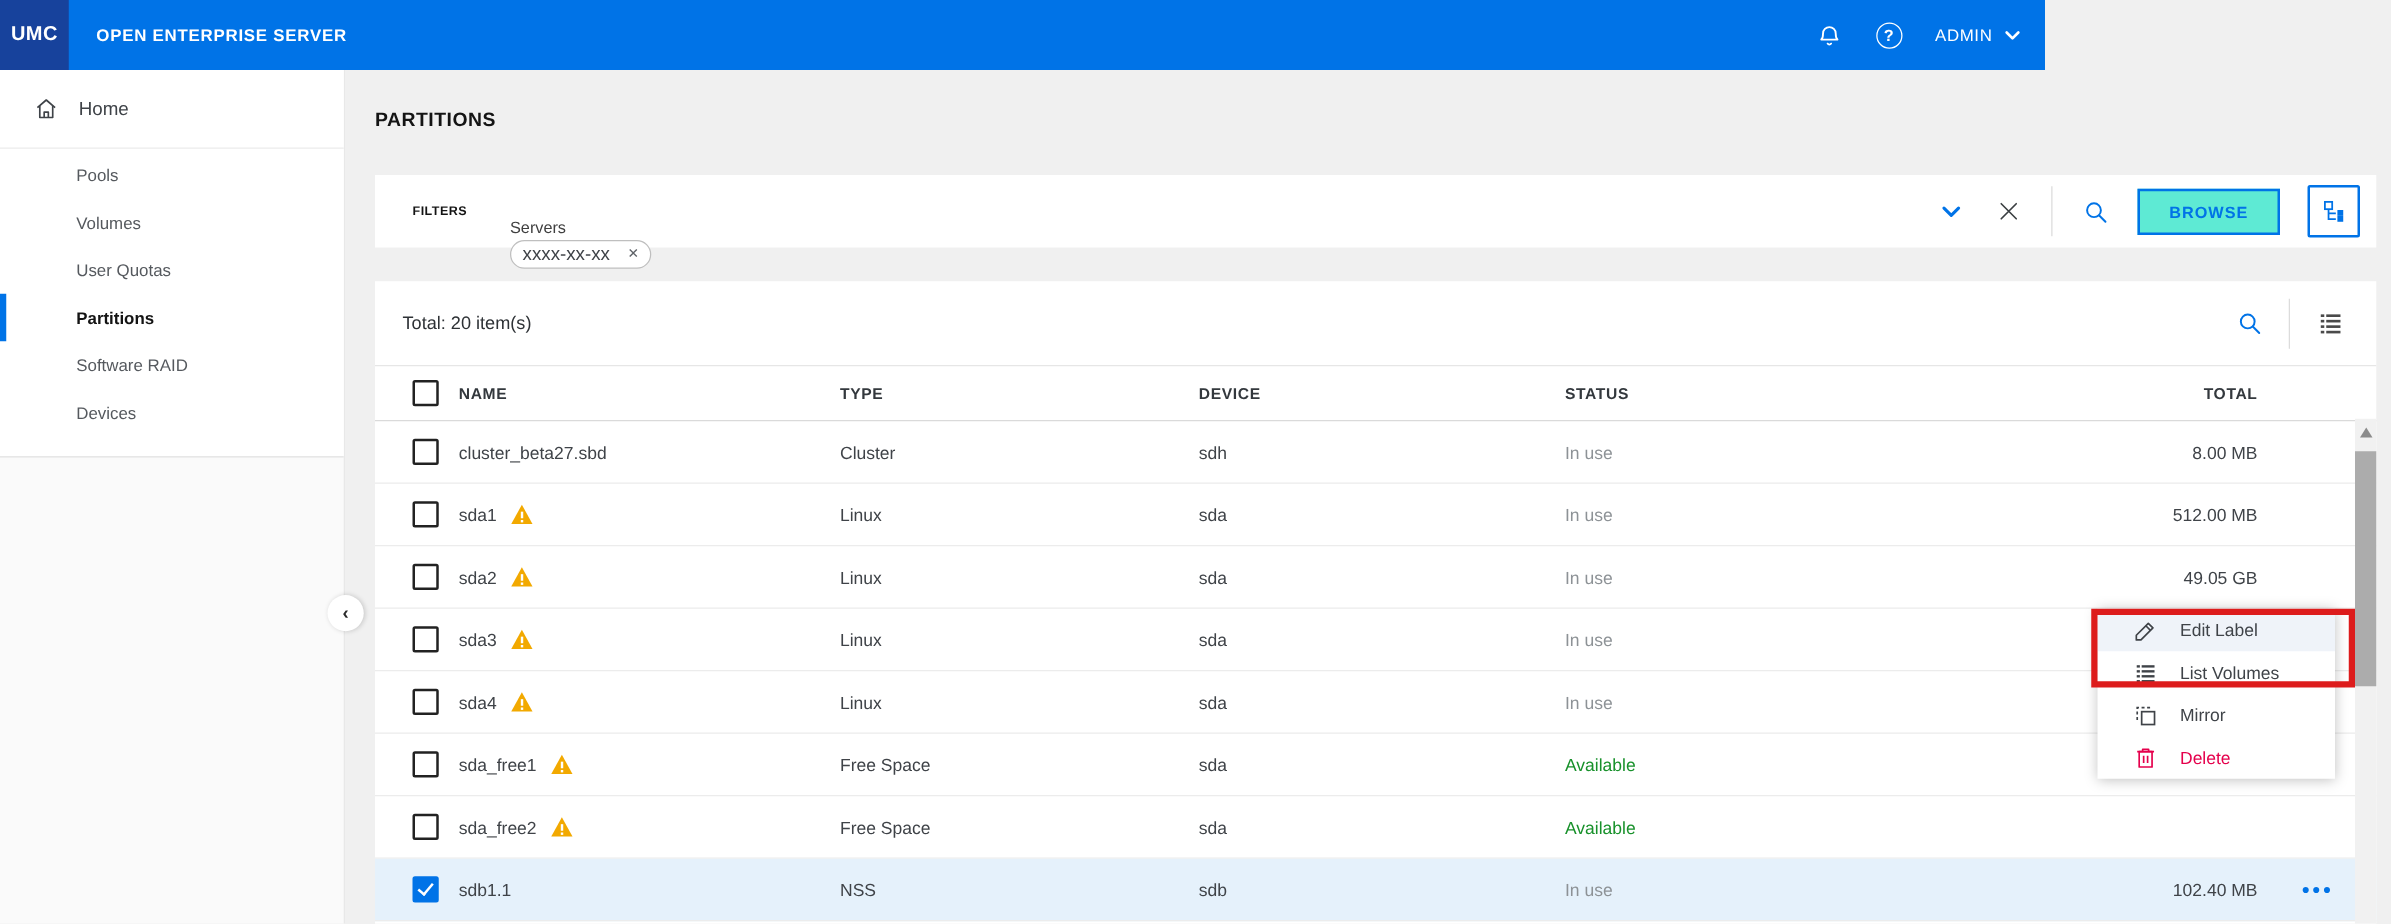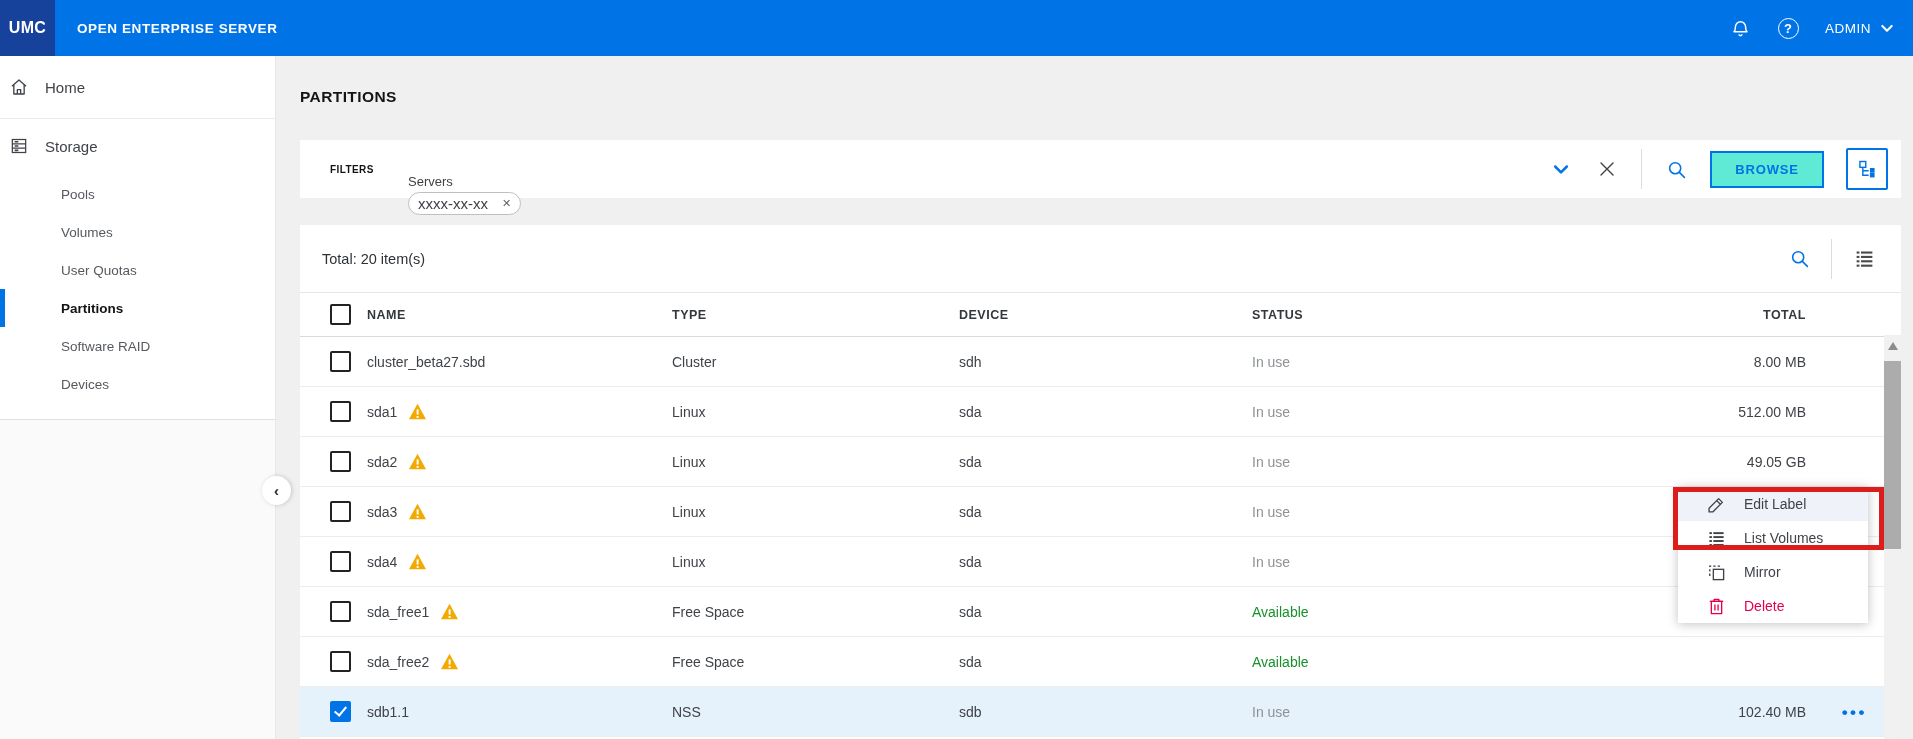--- a/index.html
+++ b/index.html
@@ -1,35 +1,35 @@
 <!DOCTYPE html>
 <html><head>
 <meta charset="utf-8">
 <style>
   html,body{margin:0;padding:0;}
   body{font-family:"Liberation Sans", sans-serif; background:#F0F0F0; -webkit-font-smoothing:antialiased;}
   .app{position:relative;width:1913px;height:739px;overflow:hidden;background:#F0F0F0;}
 
   
-  .topbar{position:absolute;left:0;top:0;width:1913px;height:56px;background:#0073E7;z-index:20;}
+  .topbar{position:absolute;left:0;top:0;width:1636px;height:56px;background:#0073E7;z-index:20;}
   .logo-box{position:absolute;left:0;top:0;width:55px;height:56px;background:#17429C;color:#fff;
             display:flex;align-items:center;justify-content:center;font-weight:700;font-size:16px;letter-spacing:.3px;}
   .product-title{position:absolute;left:77px;top:0;height:56px;display:flex;align-items:center;
             color:#fff;font-weight:700;font-size:13.5px;letter-spacing:.6px;}
   .topbar-right{position:absolute;right:18px;top:0;height:56px;display:flex;align-items:center;gap:26px;}
   .tb-icon{width:22px;height:22px;display:flex;align-items:center;justify-content:center;cursor:pointer;}
   .help-circle{width:19px;height:19px;border:1.8px solid #fff;border-radius:50%;color:#fff;font-size:13px;
             font-weight:700;display:flex;align-items:center;justify-content:center;}
   .admin-wrap{display:flex;align-items:center;gap:8px;cursor:pointer;}
   .admin-label{color:#fff;font-weight:400;font-size:13.5px;letter-spacing:.5px;}
 
   
   .left-strip{position:absolute;left:0;top:56px;width:275px;height:683px;background:#FAFAFA;border-right:1px solid #E8E8E8;}
   .sidebar{position:absolute;left:0;top:56px;width:275px;background:#FFFFFF;border-bottom:1px solid #E0E0E0;padding-bottom:12px;}
-  .side-item{display:flex;align-items:center;height:54px;padding-left:8px;gap:16px;font-size:15px;color:#3F4348;cursor:pointer;text-align:center;}
+  .side-item{display:flex;align-items:center;height:54px;padding-left:26px;gap:16px;font-size:15px;color:#3F4348;cursor:pointer;text-align:center;}
   .side-item.home{border-bottom:1px solid #EBEBEB;height:62px;}
   .side-icon{width:21px;height:21px;flex:0 0 21px;display:flex;align-items:center;justify-content:center;}
   .side-children{padding:2px 0 4px 0;}
   .side-sub{position:relative;display:flex;align-items:center;height:38px;padding-left:61px;font-size:13.5px;color:#55595E;cursor:pointer;}
   .side-sub.active{font-weight:700;color:#141414;}
   .side-sub.active::before{content:'';position:absolute;left:0;top:0;width:5px;height:38px;background:#0073E7;}
   .collapse-handle{position:absolute;left:262px;top:476px;width:29px;height:29px;background:#fff;border-radius:50%;
             box-shadow:1px 0 4px rgba(0,0,0,.18);display:flex;align-items:center;justify-content:center;
             color:#2A2A2A;font-size:15px;font-weight:700;z-index:6;cursor:pointer;}
 
@@ -123,30 +123,20 @@
     <div class="side-item home">
       <span class="side-icon">
         <svg width="20" height="20" viewBox="0 0 24 24" fill="none" stroke="#3F4348" stroke-width="1.6" stroke-linejoin="round">
           <path d="M3.5 11L12 3.6 20.5 11"></path>
             <path d="M5.8 9.3V20.4h12.4V9.3"></path>
             <path d="M10 20.4v-5.2h4v5.2"></path>
         </svg>
       </span>
       <span>Home</span>
     </div>
-    <div class="side-item">
-      <span class="side-icon">
-        <svg width="20" height="20" viewBox="0 0 24 24" fill="none" stroke="#3F4348" stroke-width="1.5">
-          <rect x="4" y="4.2" width="16" height="15.6"></rect>
-            <path d="M4 9.4h16M4 14.6h16"></path>
-          <path d="M6.8 6.8h4.4M6.8 12h4.4M6.8 17.2h4.4" stroke-width="1.9"></path>
-        </svg>
-      </span>
-      <span>Storage</span>
-    </div>
     <div class="side-children">
         <div class="side-sub">Pools</div>
         <div class="side-sub">Volumes</div>
         <div class="side-sub">User Quotas</div>
         <div class="side-sub active">Partitions</div>
         <div class="side-sub">Software RAID</div>
         <div class="side-sub">Devices</div>
       </div>
   </div>
   <div class="collapse-handle">‹</div>

